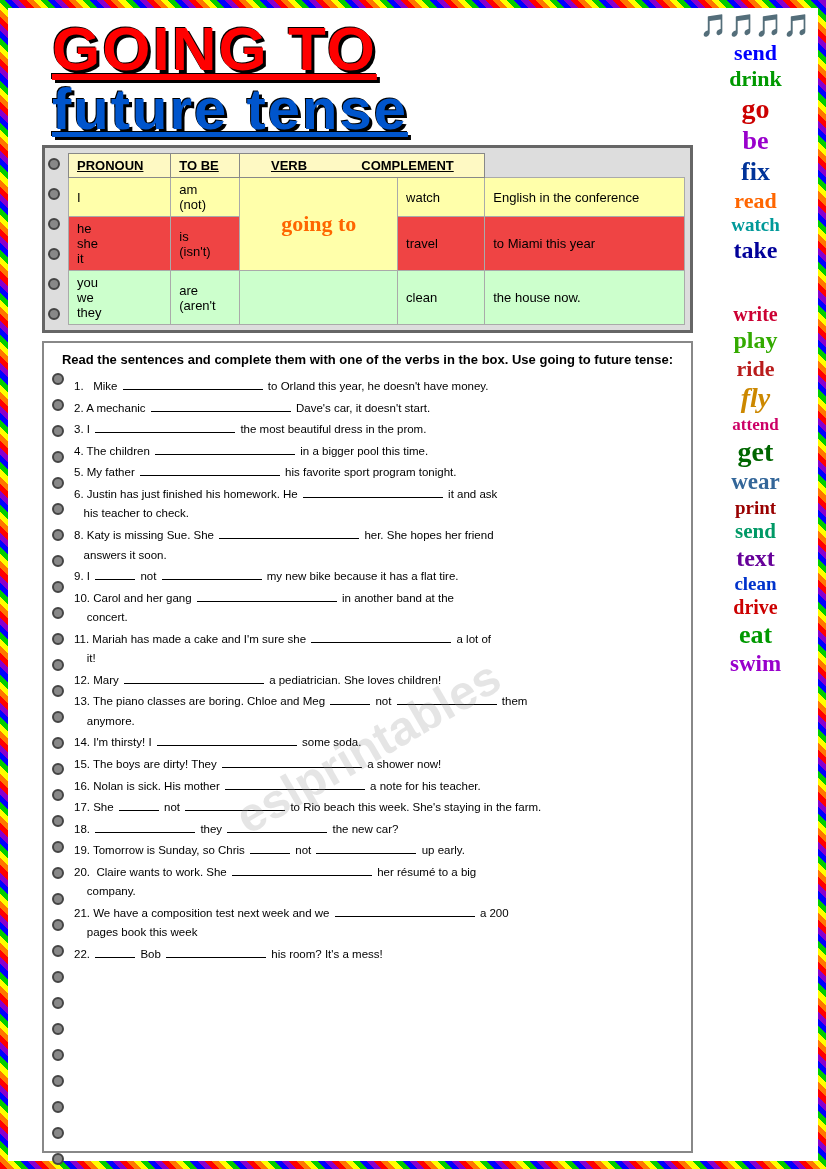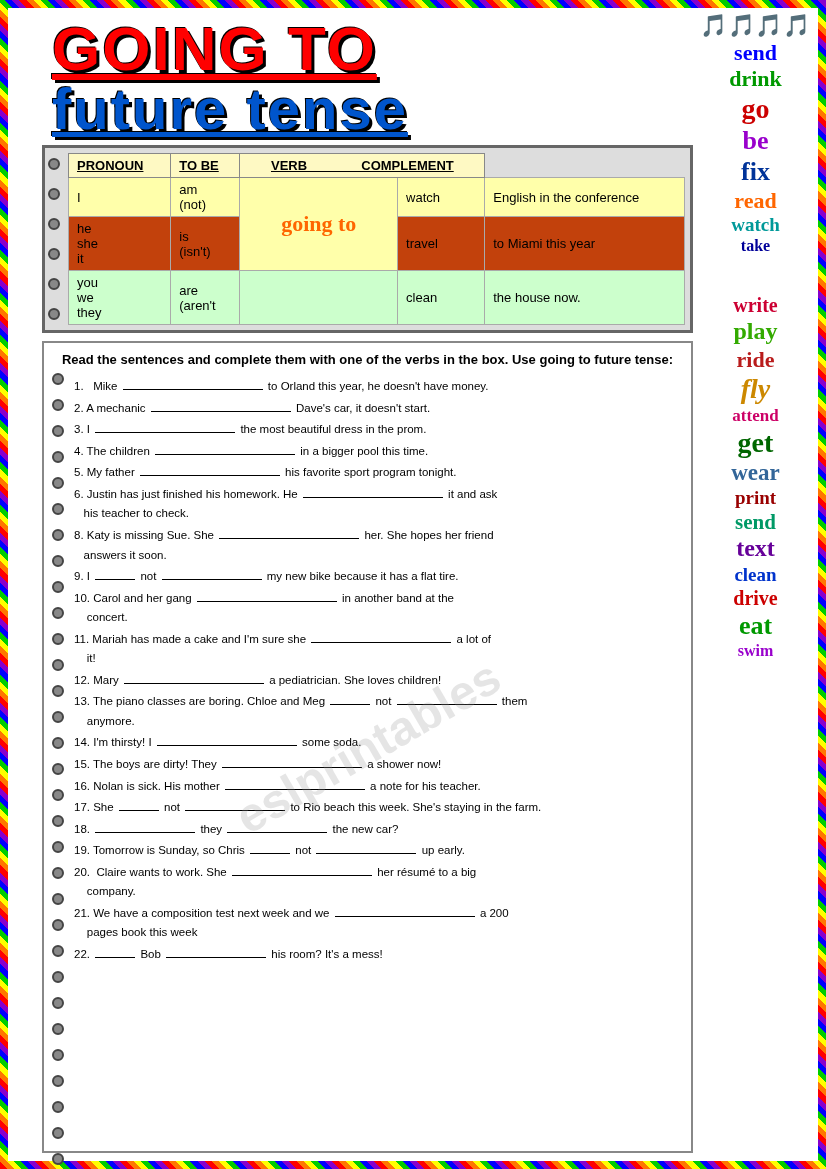--- a/index.html
+++ b/index.html
@@ -113,21 +113,21 @@
       font-weight: bold;
       color: #000;
       text-decoration: underline;
     }
     .grammar-table td {
       border: 1px solid #aaa;
       padding: 4px 8px;
       vertical-align: middle;
     }
     .row-yellow { background: #ffffaa; }
-    .row-pink { background: #c2410c; }
+    .row-pink { background: #ef4444; }
     .row-green { background: #ccffcc; }
     .going-to-cell {
       font-size: 22px;
       font-weight: bold;
       font-family: 'Comic Sans MS', cursive;
       color: #ff6600;
       text-align: center;
     }
 
     
@@ -350,31 +350,31 @@
 
     <div class="right-sidebar">
       <div class="sidebar-deco">🎵🎵🎵🎵</div>
       <div class="sidebar-word w-blue">send</div>
       <div class="sidebar-word w-green">drink</div>
       <div class="sidebar-word w-red" style="font-size:28px;">go</div>
       <div class="sidebar-word w-purple" style="font-size:26px;">be</div>
       <div class="sidebar-word w-darkblue" style="font-size:26px;">fix</div>
       <div class="sidebar-word w-orange">read</div>
       <div class="sidebar-word w-teal" style="font-size:19px;">watch</div>
-      <div class="sidebar-word w-navy" style="font-size:16px;">take</div>
+      <div class="sidebar-word w-navy" style="font-size:24px;">take</div>
       <div class="sidebar-word w-crimson" style="font-size:20px;margin-top:38px;">write</div>
       <div class="sidebar-word w-lime" style="font-size:24px;">play</div>
       <div class="sidebar-word w-indigo" style="font-size:22px;">ride</div>
       <div class="sidebar-word w-gold" style="font-size:28px;">fly</div>
       <div class="sidebar-word w-pink" style="font-size:17px;">attend</div>
       <div class="sidebar-word w-darkgreen" style="font-size:28px;">get</div>
       <div class="sidebar-word w-steel" style="font-size:23px;">wear</div>
       <div class="sidebar-word w-maroon" style="font-size:19px;">print</div>
       <div class="sidebar-word w-cyan" style="font-size:21px;">send</div>
       <div class="sidebar-word w-violet" style="font-size:24px;">text</div>
       <div class="sidebar-word w-cobalt" style="font-size:19px;">clean</div>
       <div class="sidebar-word w-red" style="font-size:20px;">drive</div>
       <div class="sidebar-word w-green" style="font-size:26px;">eat</div>
-      <div class="sidebar-word w-purple" style="font-size:16px;">swim</div>
+      <div class="sidebar-word w-purple" style="font-size:23px;">swim</div>
     </div>
 
   </div>
 </div>
 
 </body></html>

